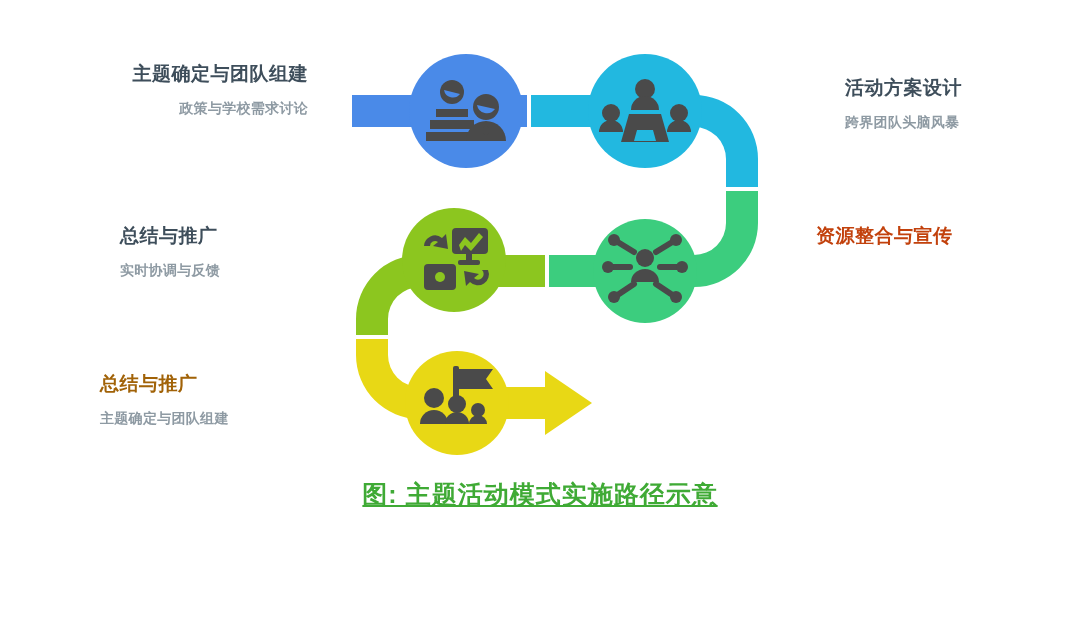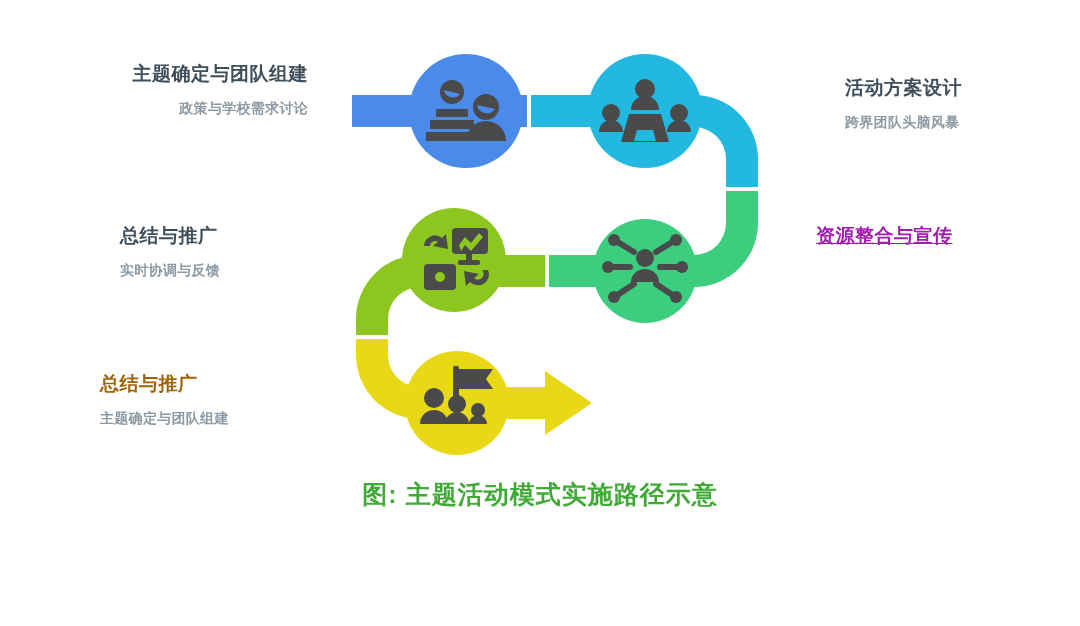--- a/index.html
+++ b/index.html
@@ -227,28 +227,28 @@
     <div class="label-title" style="color: rgb(62, 78, 91);">主题确定与团队组建</div>
     <div class="label-sub" style="color: rgb(142, 154, 163);">政策与学校需求讨论</div>
   </div>
 
   <div class="label-block side-right" id="label-step-2">
     <div class="label-title" style="color: rgb(62, 78, 91);">活动方案设计</div>
     <div class="label-sub" style="color: rgb(142, 154, 163);">跨界团队头脑风暴</div>
   </div>
 
   <div class="label-block side-right" id="label-step-4">
-    <div class="label-title" style="color: #a21caf; text-decoration: underline;">资源整合与宣传</div>
+    <div class="label-title" style="color: #c2410c;">资源整合与宣传</div>
   </div>
 
   <div class="label-block side-right" id="label-step-3">
     <div class="label-title" style="color: rgb(62, 78, 91);">总结与推广</div>
     <div class="label-sub" style="color: rgb(142, 154, 163);">实时协调与反馈</div>
   </div>
 
   <div class="label-block side-right" id="label-step-5">
     <div class="label-title" style="color: #a16207;">总结与推广</div>
     <div class="label-sub" style="color: rgb(142, 154, 163);">主题确定与团队组建</div>
   </div>
 
-  <div id="caption" style="color: rgb(63, 170, 53);">图: 主题活动模式实施路径示意</div>
+  <div id="caption" style="color: rgb(63, 170, 53); text-decoration: underline;">图: 主题活动模式实施路径示意</div>
 
 </div>
 
 </body></html>

